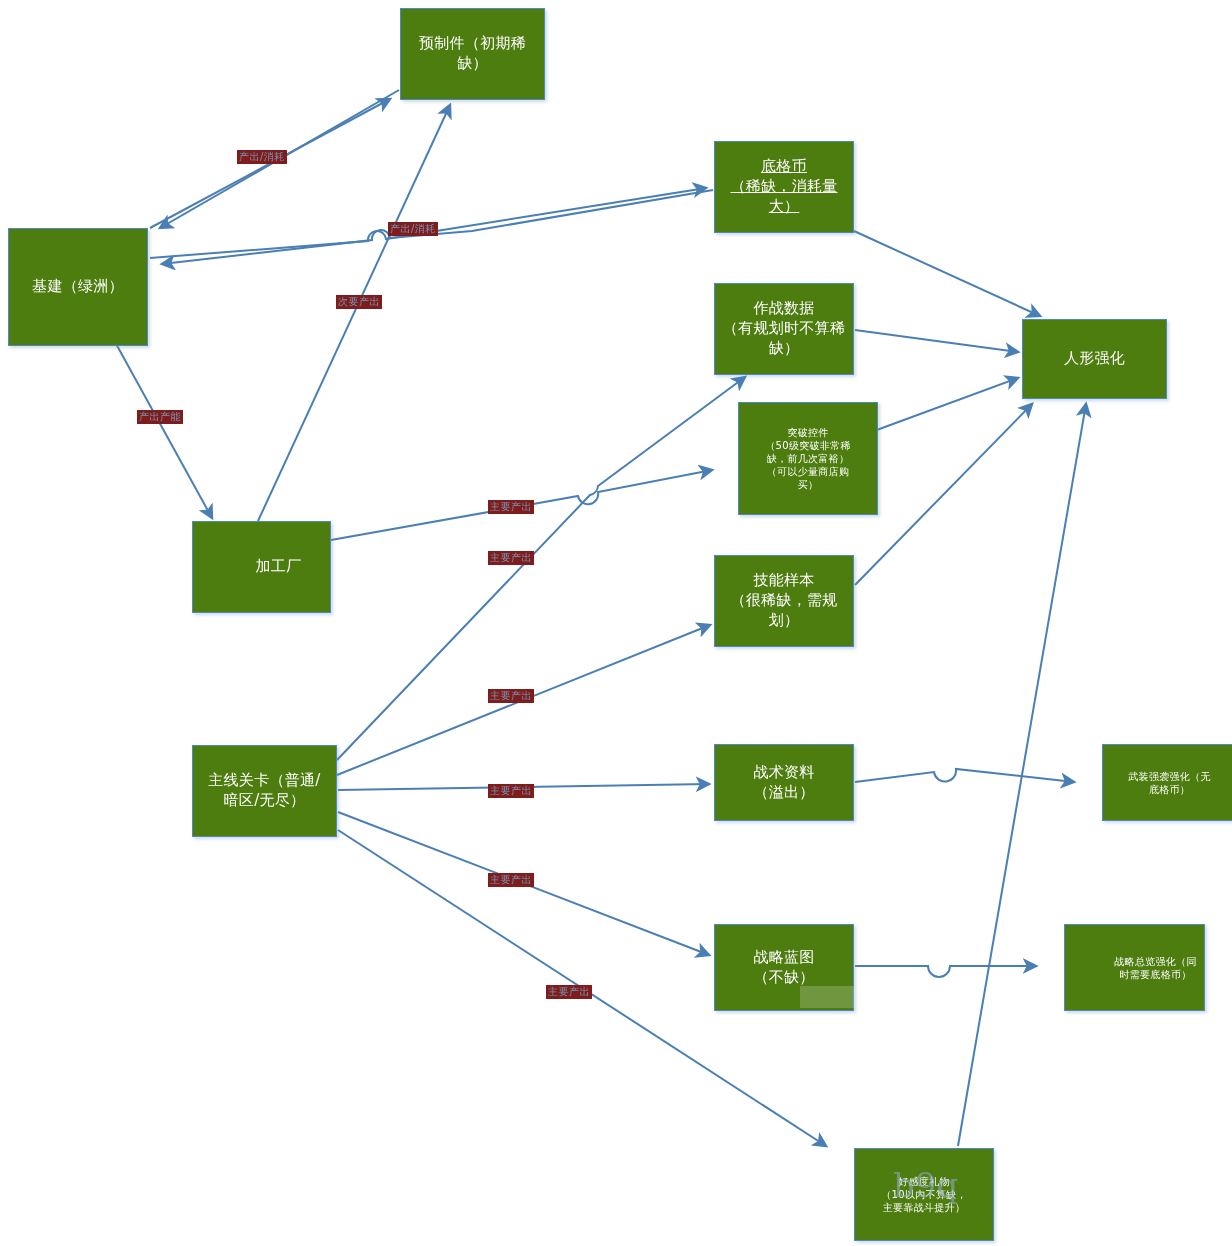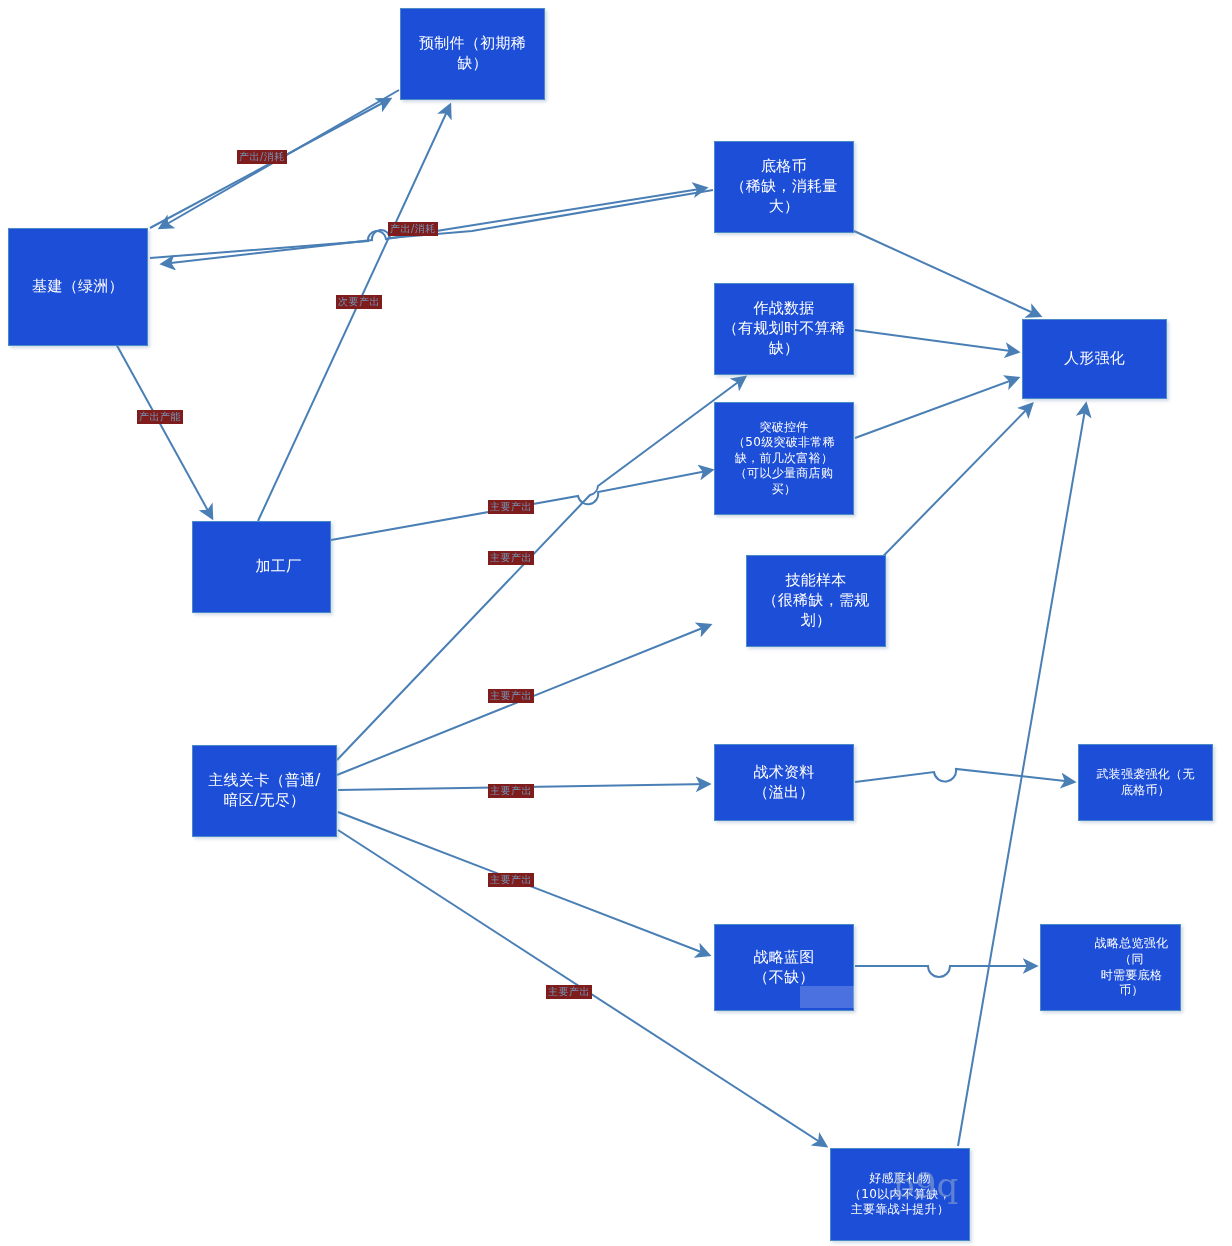--- a/index.html
+++ b/index.html
@@ -23,42 +23,43 @@
   #edge-layer {
     position: absolute;
     left: 0;
     top: 0;
     width: 1232px;
     height: 1246px;
   }
   .node {
     position: absolute;
     box-sizing: border-box;
-    background: #1d4ed8;
+    background: #4d7c0f;
     border: 1px solid #4a8bc7;
     box-shadow: 2px 2px 3px rgba(120,150,180,0.35);
     color: #ffffff;
     display: flex;
     align-items: center;
     justify-content: center;
     text-align: center;
     line-height: 1.32;
     font-size: 15px;
     letter-spacing: 0.3px;
     padding: 2px 6px;
     z-index: 5;
   }
   .node .node-label {
     display: block;
     width: 100%;
     white-space: pre-line;
   }
   .node.small-text {
-    font-size: 12px;
+    font-size: 10px;
     line-height: 1.3;
+    margin-left: 24px;
   }
   .edge-label {
     position: absolute;
     color: #7496b8;
     font-size: 10px;
     white-space: nowrap;
     background: #7f1d1d;
     padding: 0 2px;
     z-index: 6;
     letter-spacing: 0.5px;
@@ -143,41 +144,41 @@
 
   <div class="node" style="left:192px; top:521px; width:139px; height:92px;padding-left:40px;">
     <span class="node-label">加工厂</span>
   </div>
 
   <div class="node" style="left:192px; top:745px; width:145px; height:92px;">
     <span class="node-label">主线关卡（普通/
 暗区/无尽）</span>
   </div>
 
-  <div class="node" style="left:714px; top:141px; width:140px; height:92px;">
+  <div class="node" style="left:714px; top:141px; width:140px; height:92px;text-decoration:underline;">
     <span class="node-label">底格币
 （稀缺，消耗量
 大）</span>
   </div>
 
   <div class="node" style="left:714px; top:283px; width:140px; height:92px;">
     <span class="node-label">作战数据
 （有规划时不算稀
 缺）</span>
   </div>
 
   <div class="node small-text" style="left:714px; top:402px; width:140px; height:113px;">
     <span class="node-label">突破控件
 （50级突破非常稀
 缺，前几次富裕）
 （可以少量商店购
 买）</span>
   </div>
 
-  <div class="node" style="left:714px; top:555px; width:140px; height:92px;margin-left:32px;">
+  <div class="node" style="left:714px; top:555px; width:140px; height:92px;">
     <span class="node-label">技能样本
 （很稀缺，需规
 划）</span>
   </div>
 
   <div class="node" style="left:714px; top:744px; width:140px; height:77px;">
     <span class="node-label">战术资料
 （溢出）</span>
   </div>
 

